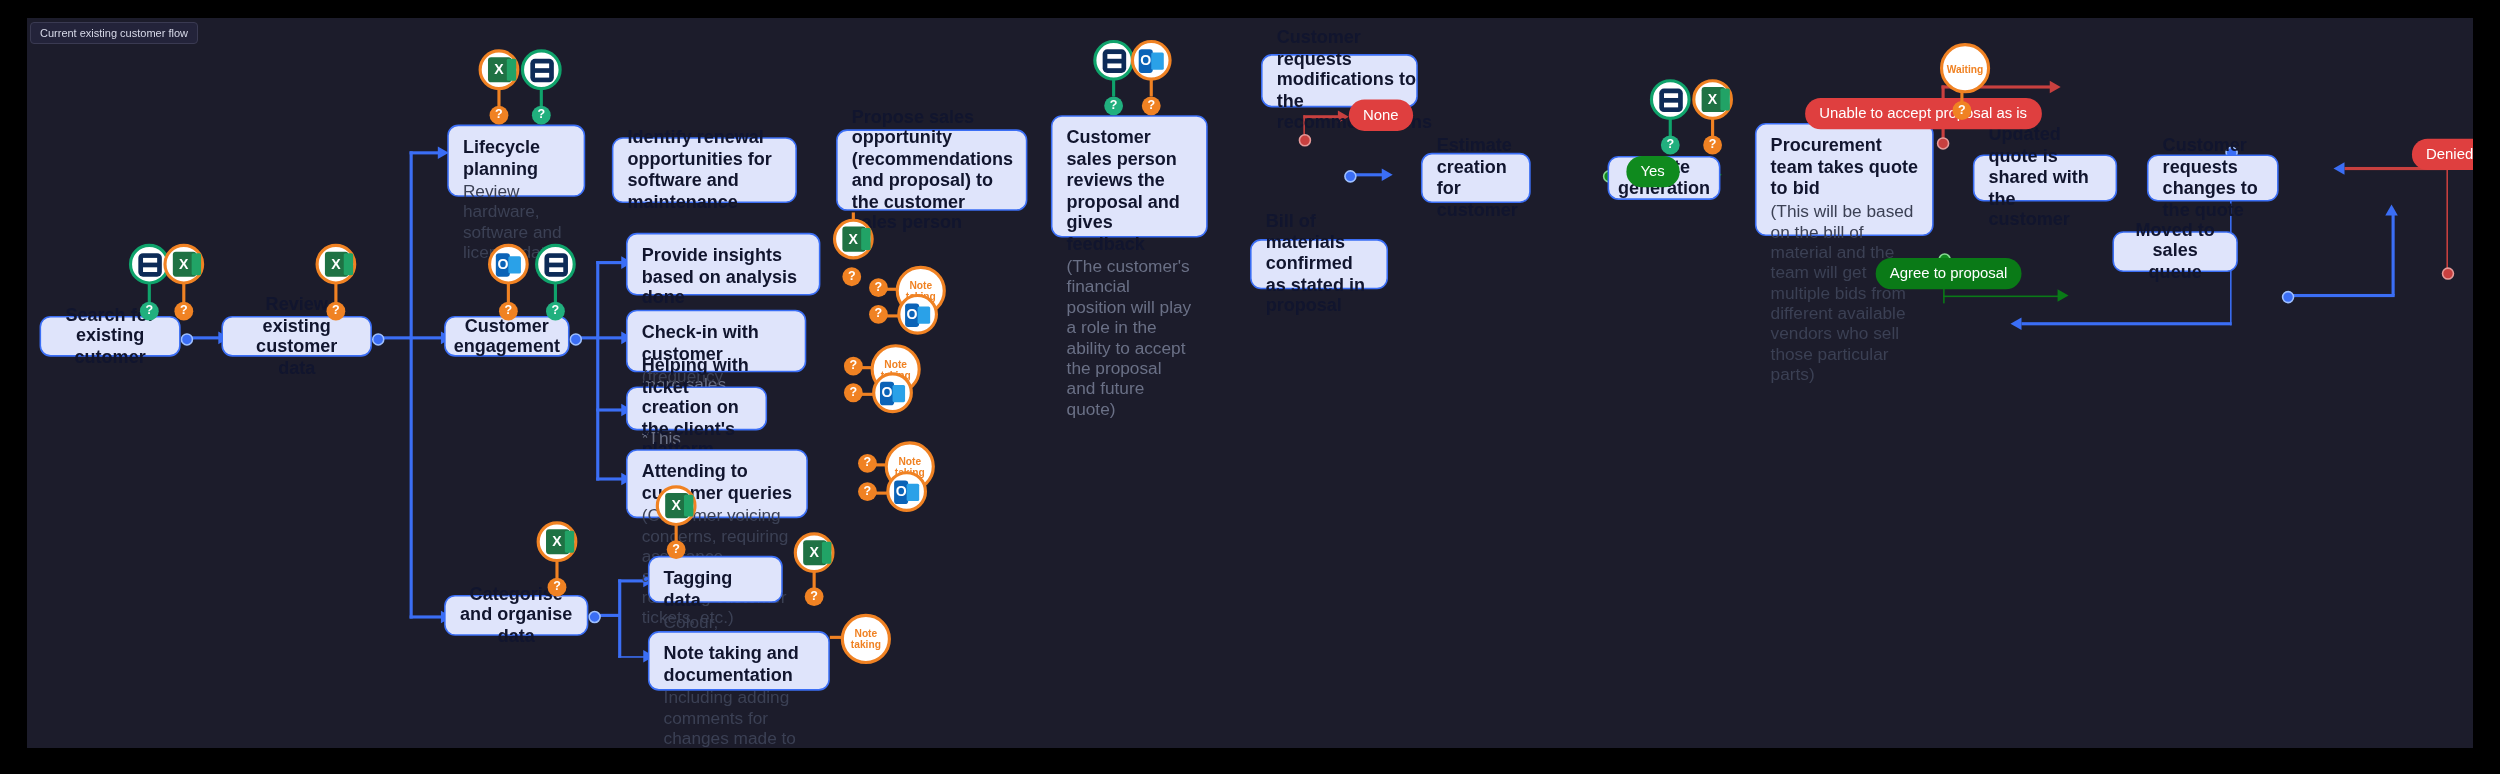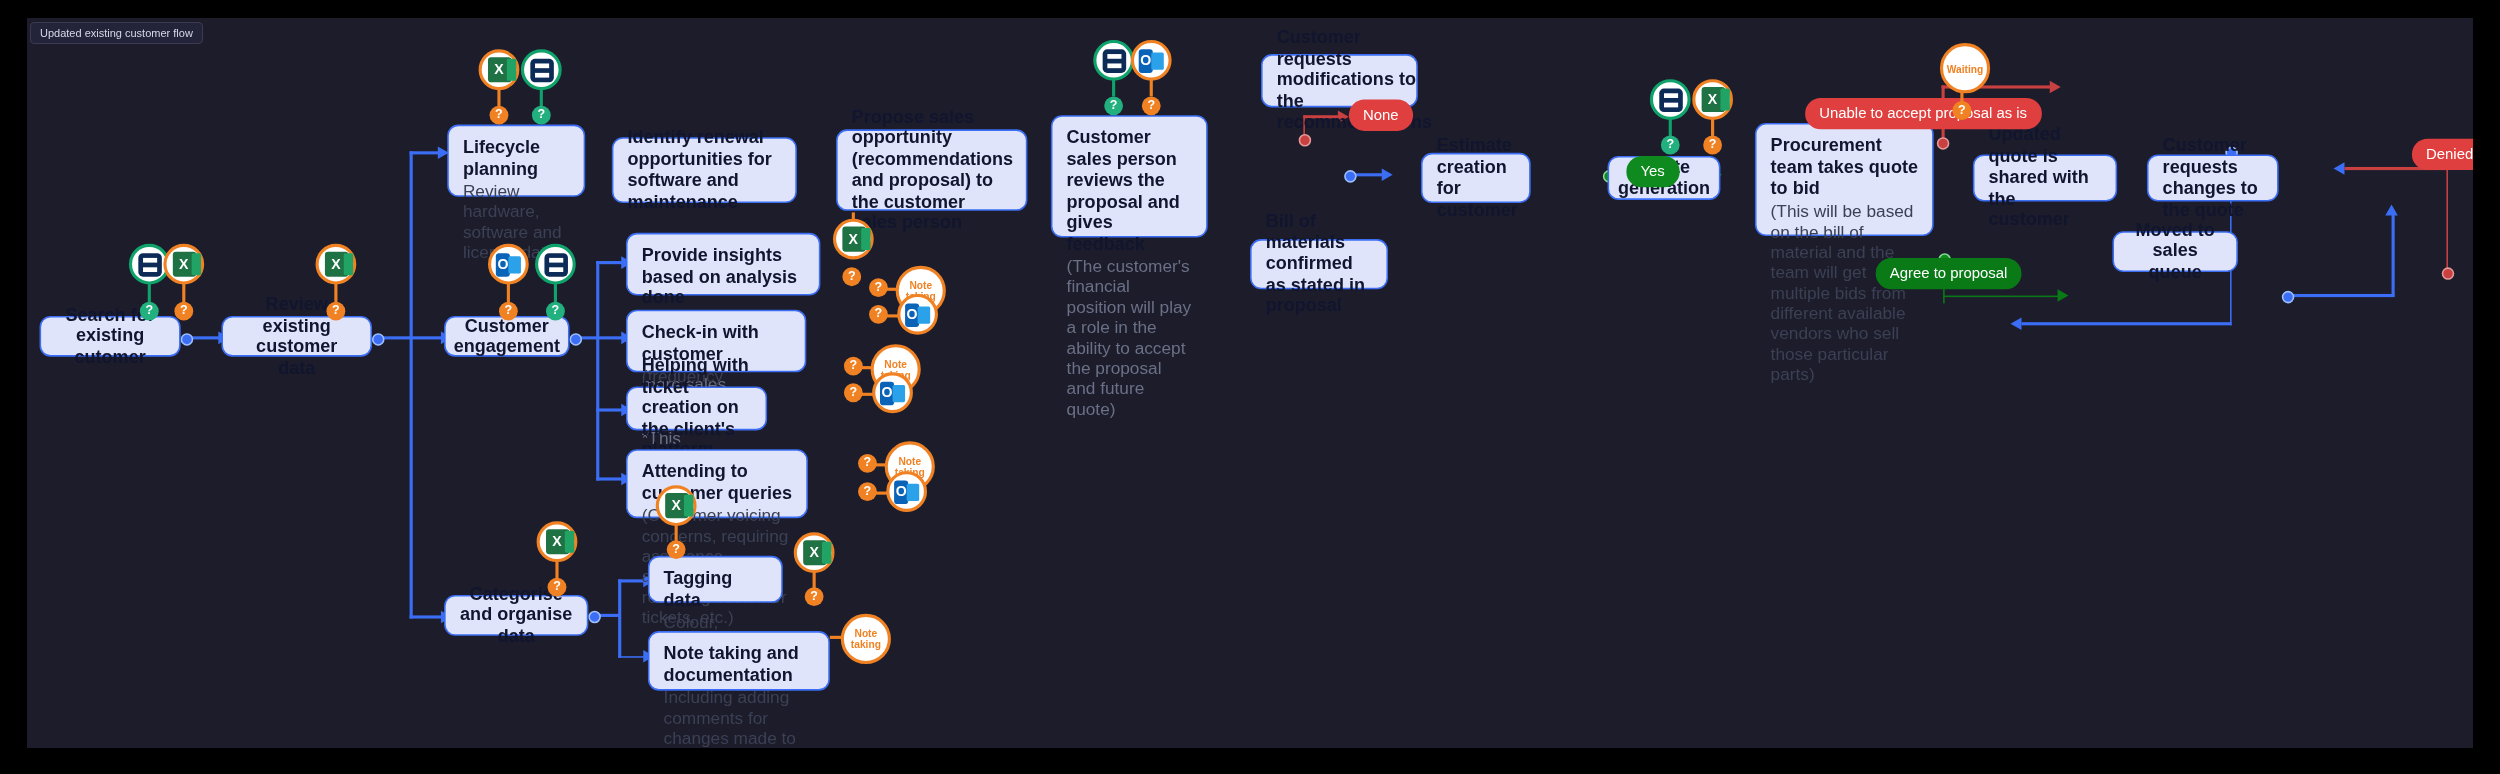--- a/index.html
+++ b/index.html
@@ -359,15 +359,15 @@
   <div class="stem org" style="left:501px;top:352px;height:13px;"></div>
   <div class="icon org" style="left:489px;top:328px;">
           <span class="xl">X</span>
         </div>
   <div class="qb org" style="left:496px;top:363px;">?</div>
 
   <div class="stemh" style="left:512px;top:393.5px;width:9px;"></div>
   <div class="notebadge" style="left:519px;top:380px;">Note taking</div>
 
 </div>
-      <div id="title-chip" style="left: 3px; top: 4px;">Updated existing customer flow</div>
+      <div id="title-chip" style="left: 3px; top: 4px;">Current existing customer flow</div>
     </div>
 </div>
 
 </body></html>

